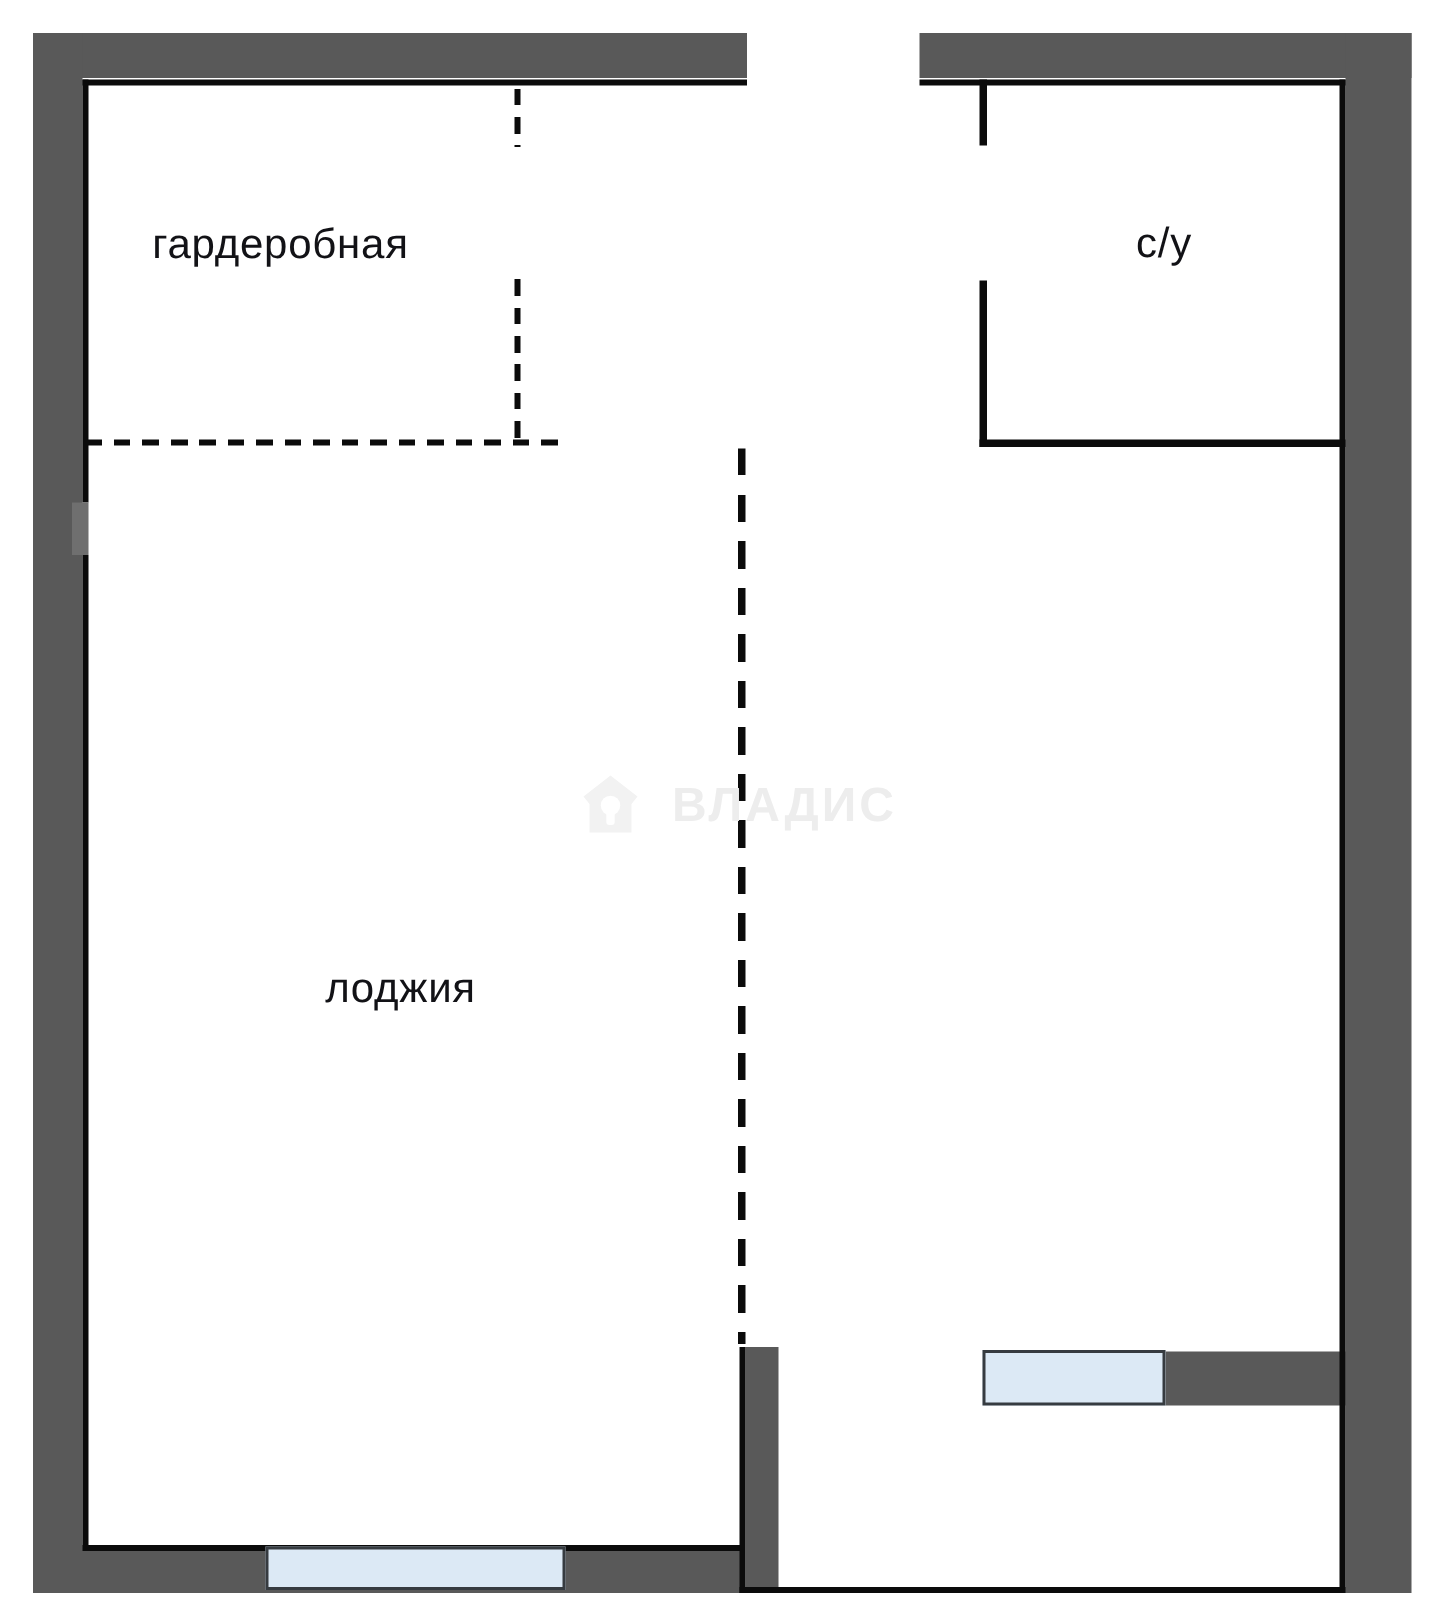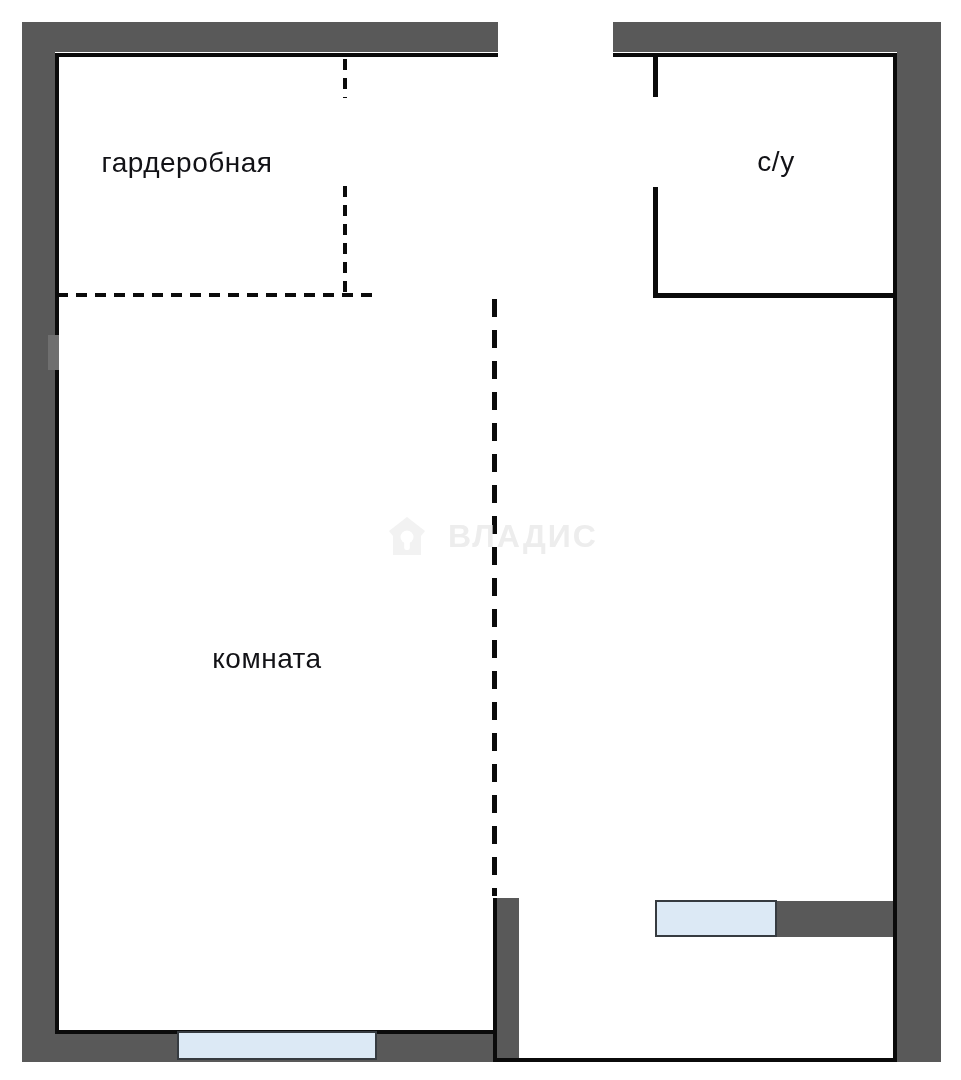--- a/index.html
+++ b/index.html
@@ -95,21 +95,21 @@
   <div class="dash-h" style="left:57px; top:293px; width:315px;"></div>
   <div class="dash-v" style="left:343px; top:59px; height:39px;"></div>
   <div class="dash-v" style="left:343px; top:186px; height:109px;"></div>
   <div class="dash-v dash-center" style="left:492px; top:299px; height:597px;"></div>
 
   <div class="window" style="left:177px; top:1031px; width:200px; height:29px;"></div>
   <div class="window" style="left:655px; top:900px; width:122px; height:37px;"></div>
 
   <div class="room-label" style="left:187px; top:163px;">гардеробная</div>
   <div class="room-label" style="left:776px; top:162px;">с/у</div>
-  <div class="room-label" style="left:267px; top:659px;">комната</div>
+  <div class="room-label" style="left:267px; top:659px;">лоджия</div>
 
   <div class="watermark">
     <span style="display:inline-block; line-height:0;">
       <svg width="38" height="42" viewBox="0 0 38 42">
         <path d="M19 2 L37 16 L33 21 L33 40 L5 40 L5 21 L1 16 Z" fill="#f2f2f2"></path>
         <circle cx="19" cy="22" r="6.5" fill="#ffffff"></circle>
         <rect x="16.2" y="26" width="5.6" height="9" rx="2" fill="#ffffff"></rect>
       </svg>
     </span>
     <span class="brand">ВЛАДИС</span>

